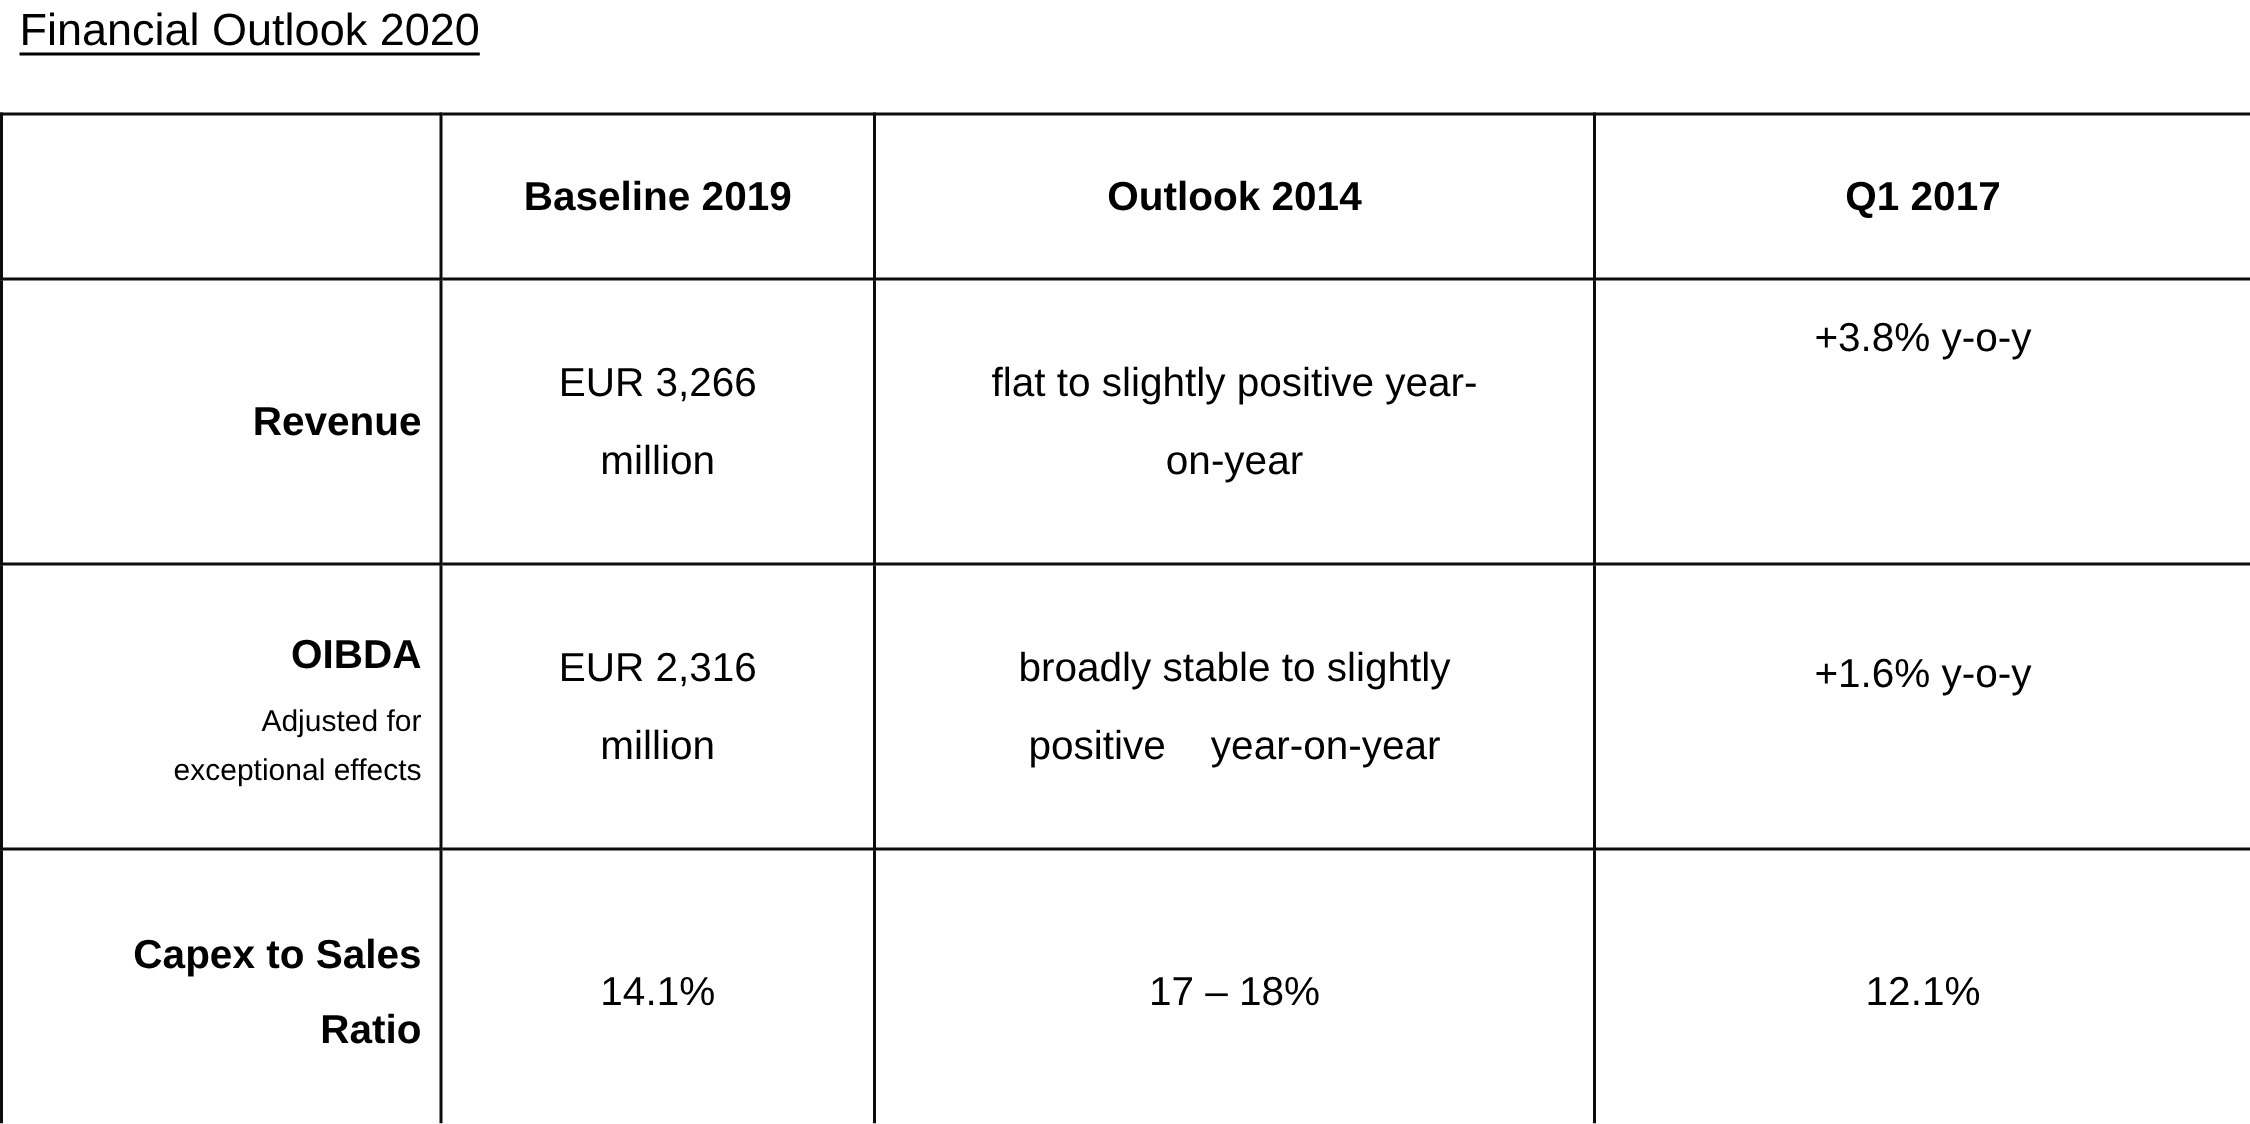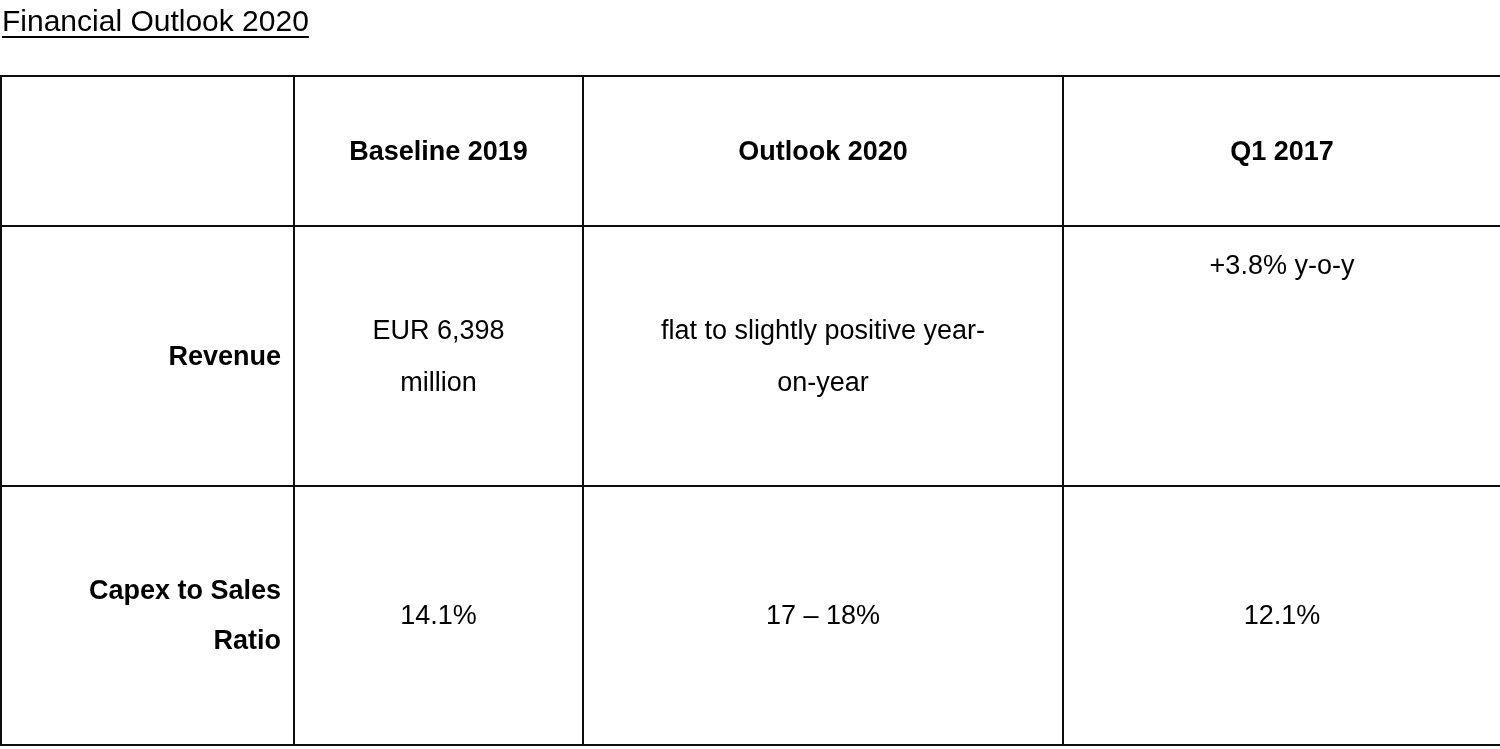--- a/index.html
+++ b/index.html
@@ -11,21 +11,21 @@
   }
   .page {
     position: relative;
     width: 1500px;
     height: 749px;
     background: #ffffff;
     overflow: hidden;
   }
   .doc-title {
     position: absolute;
-    left: 2px;
+    left: 13px;
     top: 1px;
     font-size: 30px;
     line-height: 40px;
     font-weight: 400;
     color: #000000;
     text-decoration: underline;
     text-decoration-thickness: 2px;
     text-underline-offset: 5px;
   }
   table.outlook-table {
@@ -101,35 +101,47 @@
       <col style="width:293px">
       <col style="width:289px">
       <col style="width:480px">
       <col style="width:438px">
     </colgroup>
 
     <tbody>
         <tr class="header-row">
       <th></th>
       <th>Baseline 2019</th>
-      <th>Outlook 2020</th>
+      <th>Outlook 2014</th>
       <th>Q1 2017</th>
     </tr>
 
     <tr class="data-row">
       <td class="label-cell">
         <div class="row-label">Revenue</div>
       </td>
-      <td class="value-cell">EUR 6,398
+      <td class="value-cell">EUR 3,266
 million</td>
       <td class="value-cell">flat to slightly positive year-
 on-year</td>
       <td class="value-cell q1-cell-r1">+3.8% y-o-y</td>
     </tr>
 
+    <tr class="data-row">
+      <td class="label-cell">
+        <div class="row-label">OIBDA</div>
+        <div class="row-sublabel">Adjusted for
+exceptional effects</div>
+      </td>
+      <td class="value-cell">EUR 2,316
+million</td>
+      <td class="value-cell">broadly stable to slightly
+positive    year-on-year</td>
+      <td class="value-cell q1-cell-r2">+1.6% y-o-y</td>
+    </tr>
 
     <tr class="data-row">
       <td class="label-cell">
         <div class="row-label">Capex to Sales
 Ratio</div>
       </td>
       <td class="value-cell">14.1%</td>
       <td class="value-cell">17 – 18%</td>
       <td class="value-cell">12.1%</td>
     </tr>

